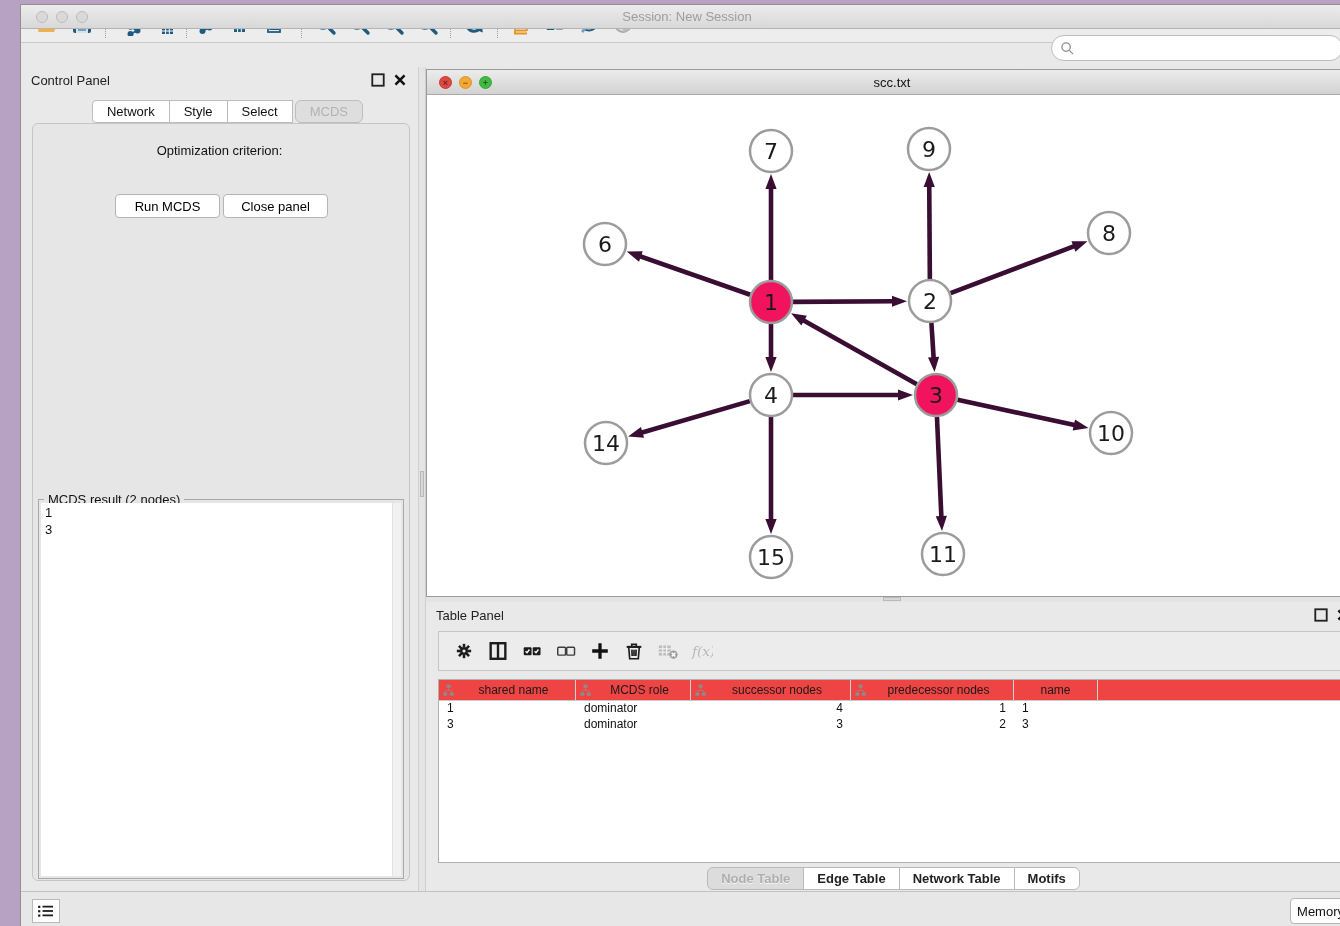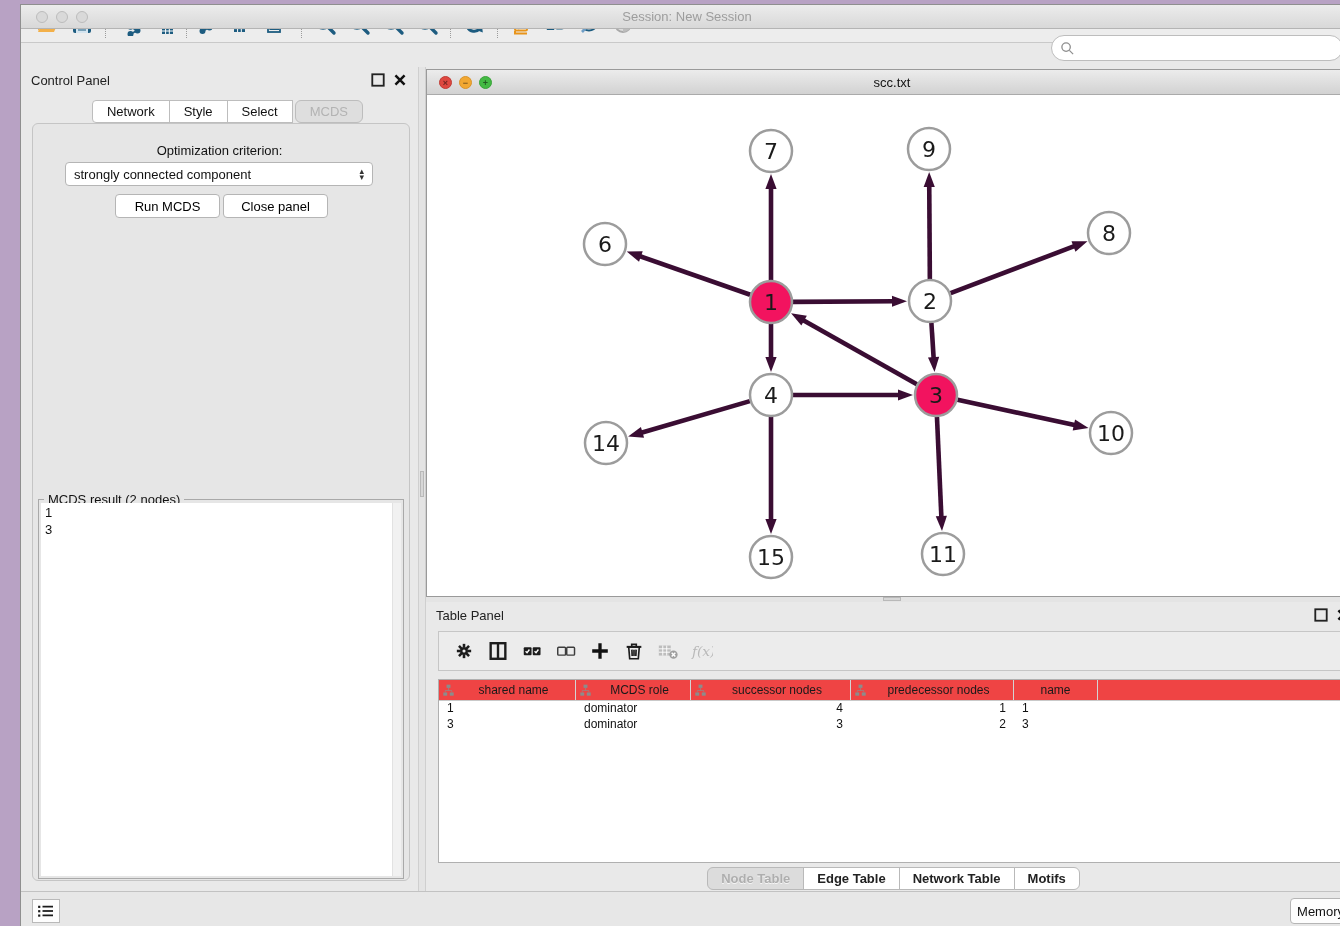--- a/index.html
+++ b/index.html
@@ -283,27 +283,20 @@
           </span>
       </div>
       <div class="cp-tabs" id="cp-tabs">
           <div class="cp-tab first">Network</div>
           <div class="cp-tab">Style</div>
           <div class="cp-tab">Select</div>
           <div class="cp-tab sel-dis">MCDS</div>
         </div>
       <div id="cp-body" class="abs"></div>
       <div id="opt-label" class="abs">Optimization criterion:</div>
-      <div id="criterion-select" class="abs">
-        <span class="val">strongly connected component</span>
-        <span class="stepper">
-            <span>▴</span>
-            <span>▾</span>
-          </span>
-      </div>
       <button id="run-btn" class="cp-btn">Run MCDS</button>
       <button id="closepanel-btn" class="cp-btn">Close panel</button>
       <div id="result-group" class="abs">
         <span id="result-title">MCDS result (2 nodes)</span>
         <div id="result-text">1
 3</div>
         <div id="result-scroll"></div>
       </div>
     </div>
 

